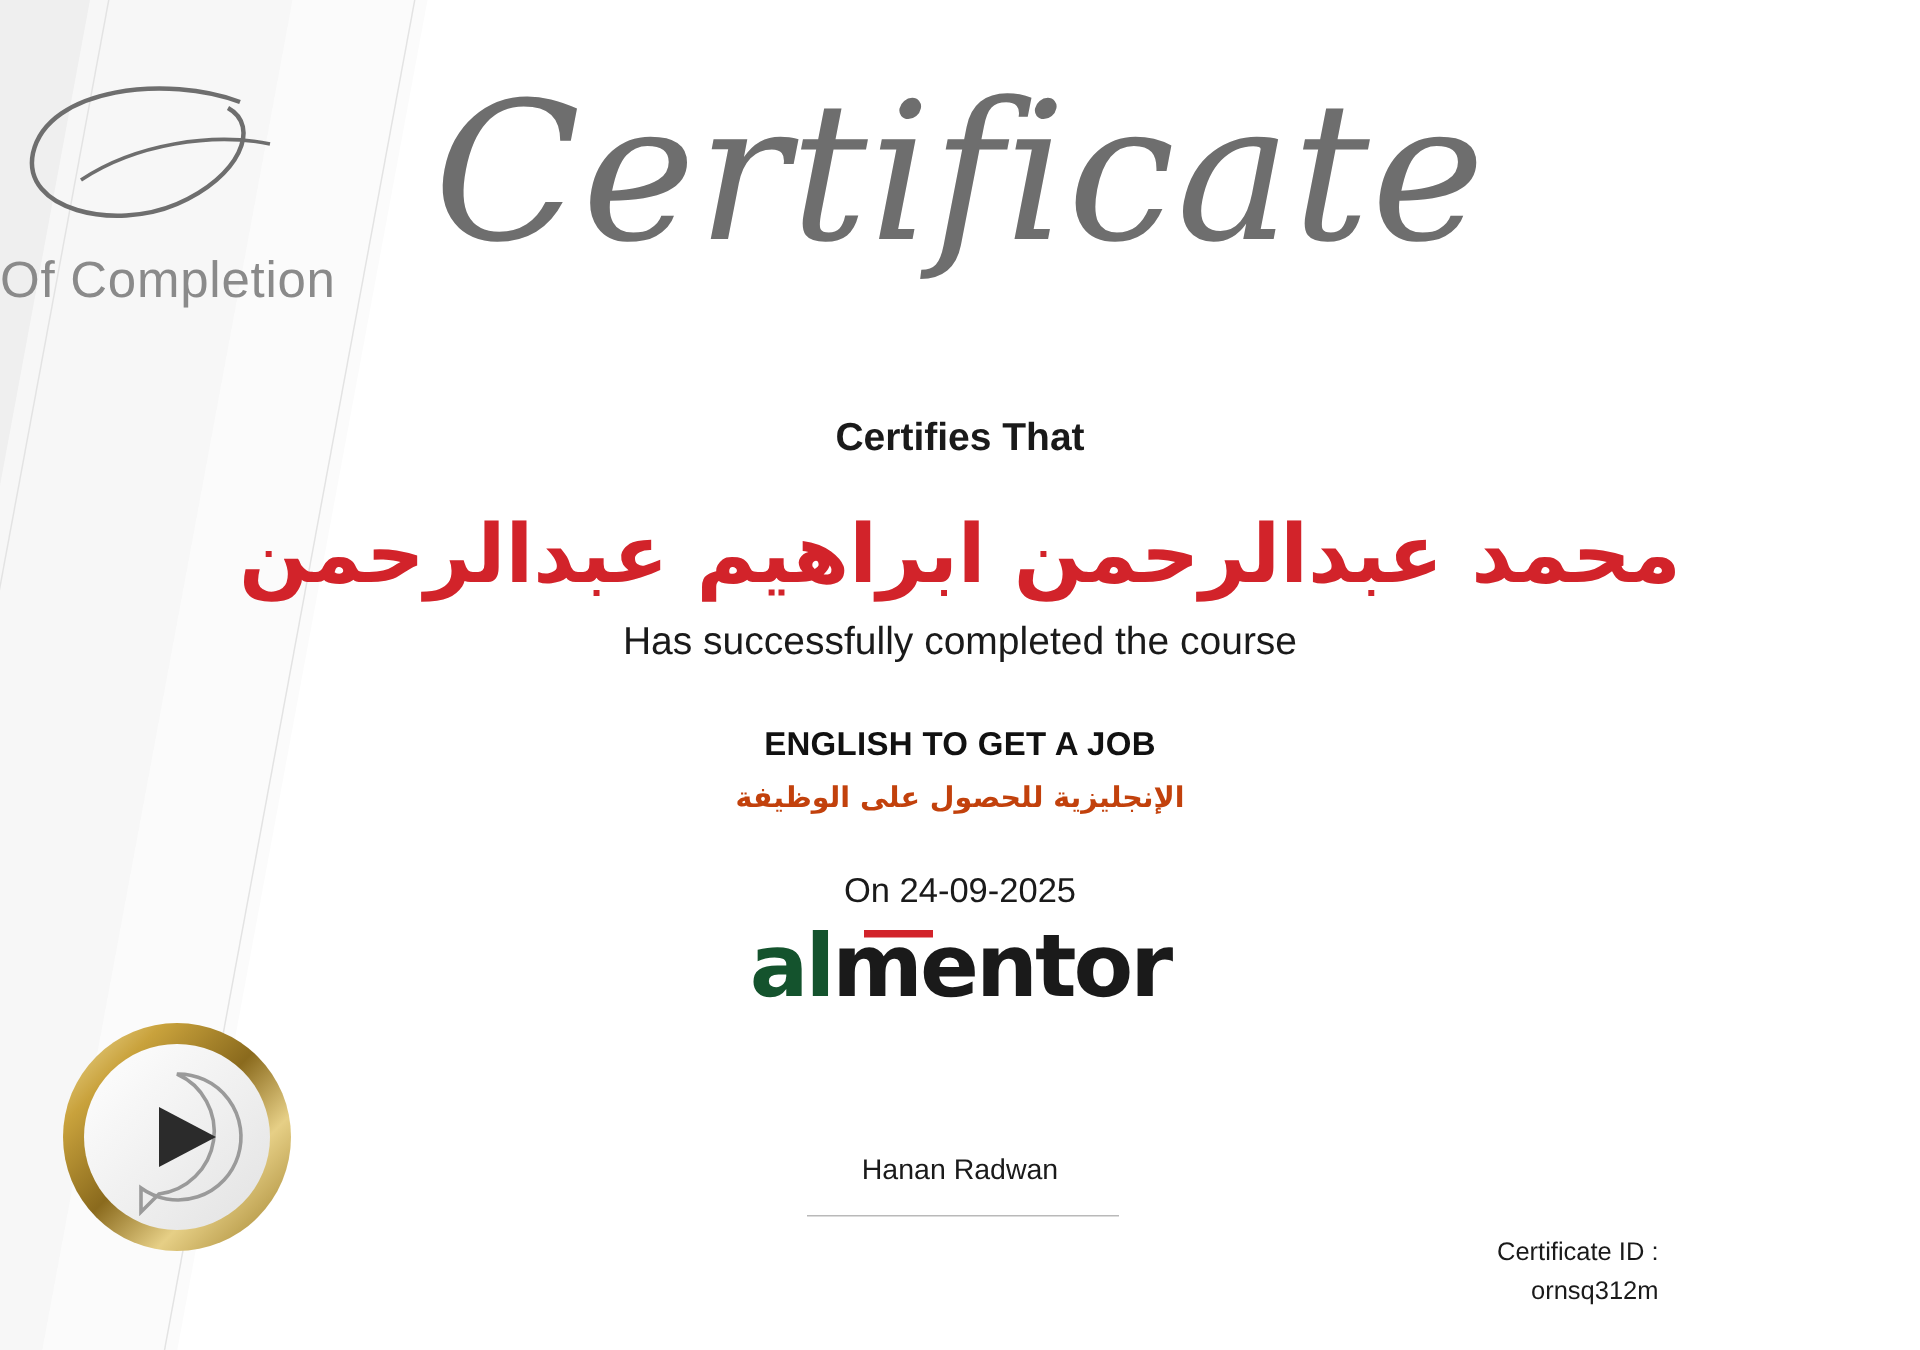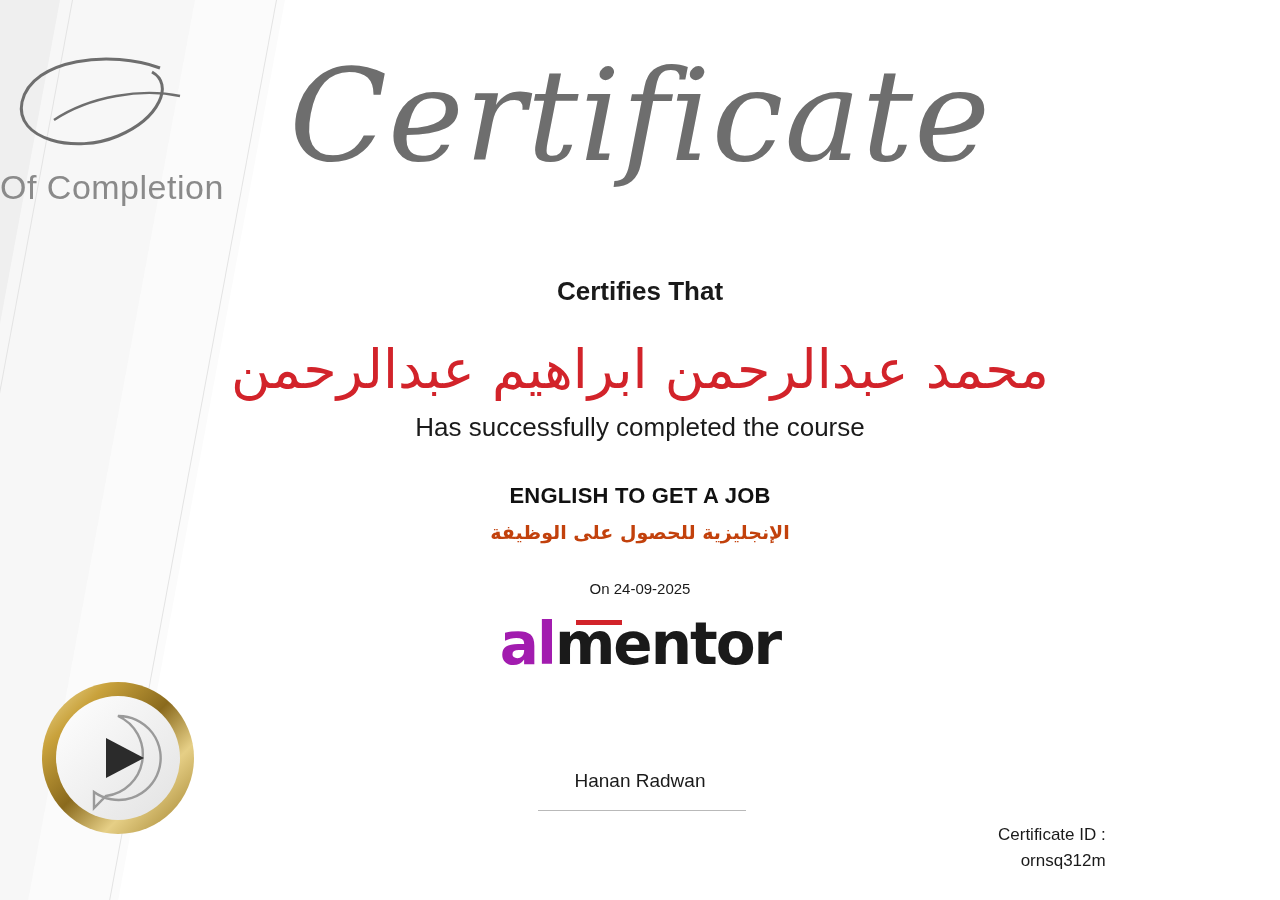--- a/index.html
+++ b/index.html
@@ -113,21 +113,21 @@
     font-weight: bold;
   }
 
   .recipient {
     position: absolute;
     top: 338px;
     left: 0;
     right: 0;
     font-family: "DejaVu Sans", sans-serif;
     font-size: 54px;
-    font-weight: normal;
+    font-weight: bold;
     color: #d2232a;
     direction: rtl;
     line-height: 1.2;
   }
 
   .completed-line {
     position: absolute;
     top: 412px;
     left: 0;
     right: 0;
@@ -155,21 +155,21 @@
     font-weight: bold;
     color: #c2410c;
     direction: rtl;
   }
 
   .date-line {
     position: absolute;
     top: 580px;
     left: 0;
     right: 0;
-    font-size: 15px;
+    font-size: 23px;
     color: #1a1a1a;
   }
 
   
   .logo-wrap {
     position: absolute;
     top: 614px;
     left: 0;
     right: 0;
     text-align: center;
@@ -177,21 +177,21 @@
   .logo {
     display: inline-block;
     position: relative;
     font-family: "DejaVu Sans", sans-serif;
     font-size: 58px;
     font-weight: bold;
     letter-spacing: -2px;
     color: #1a1a1a;
     line-height: 1.05;
   }
-  .logo .al { color: #a21caf; }
+  .logo .al { color: #14532d; }
   .logo .mentor { color: #1a1a1a; }
   .logo-bar {
     position: absolute;
     top: 6px;
     left: 76px;
     width: 46px;
     height: 5px;
     background: #d2232a;
   }
 

